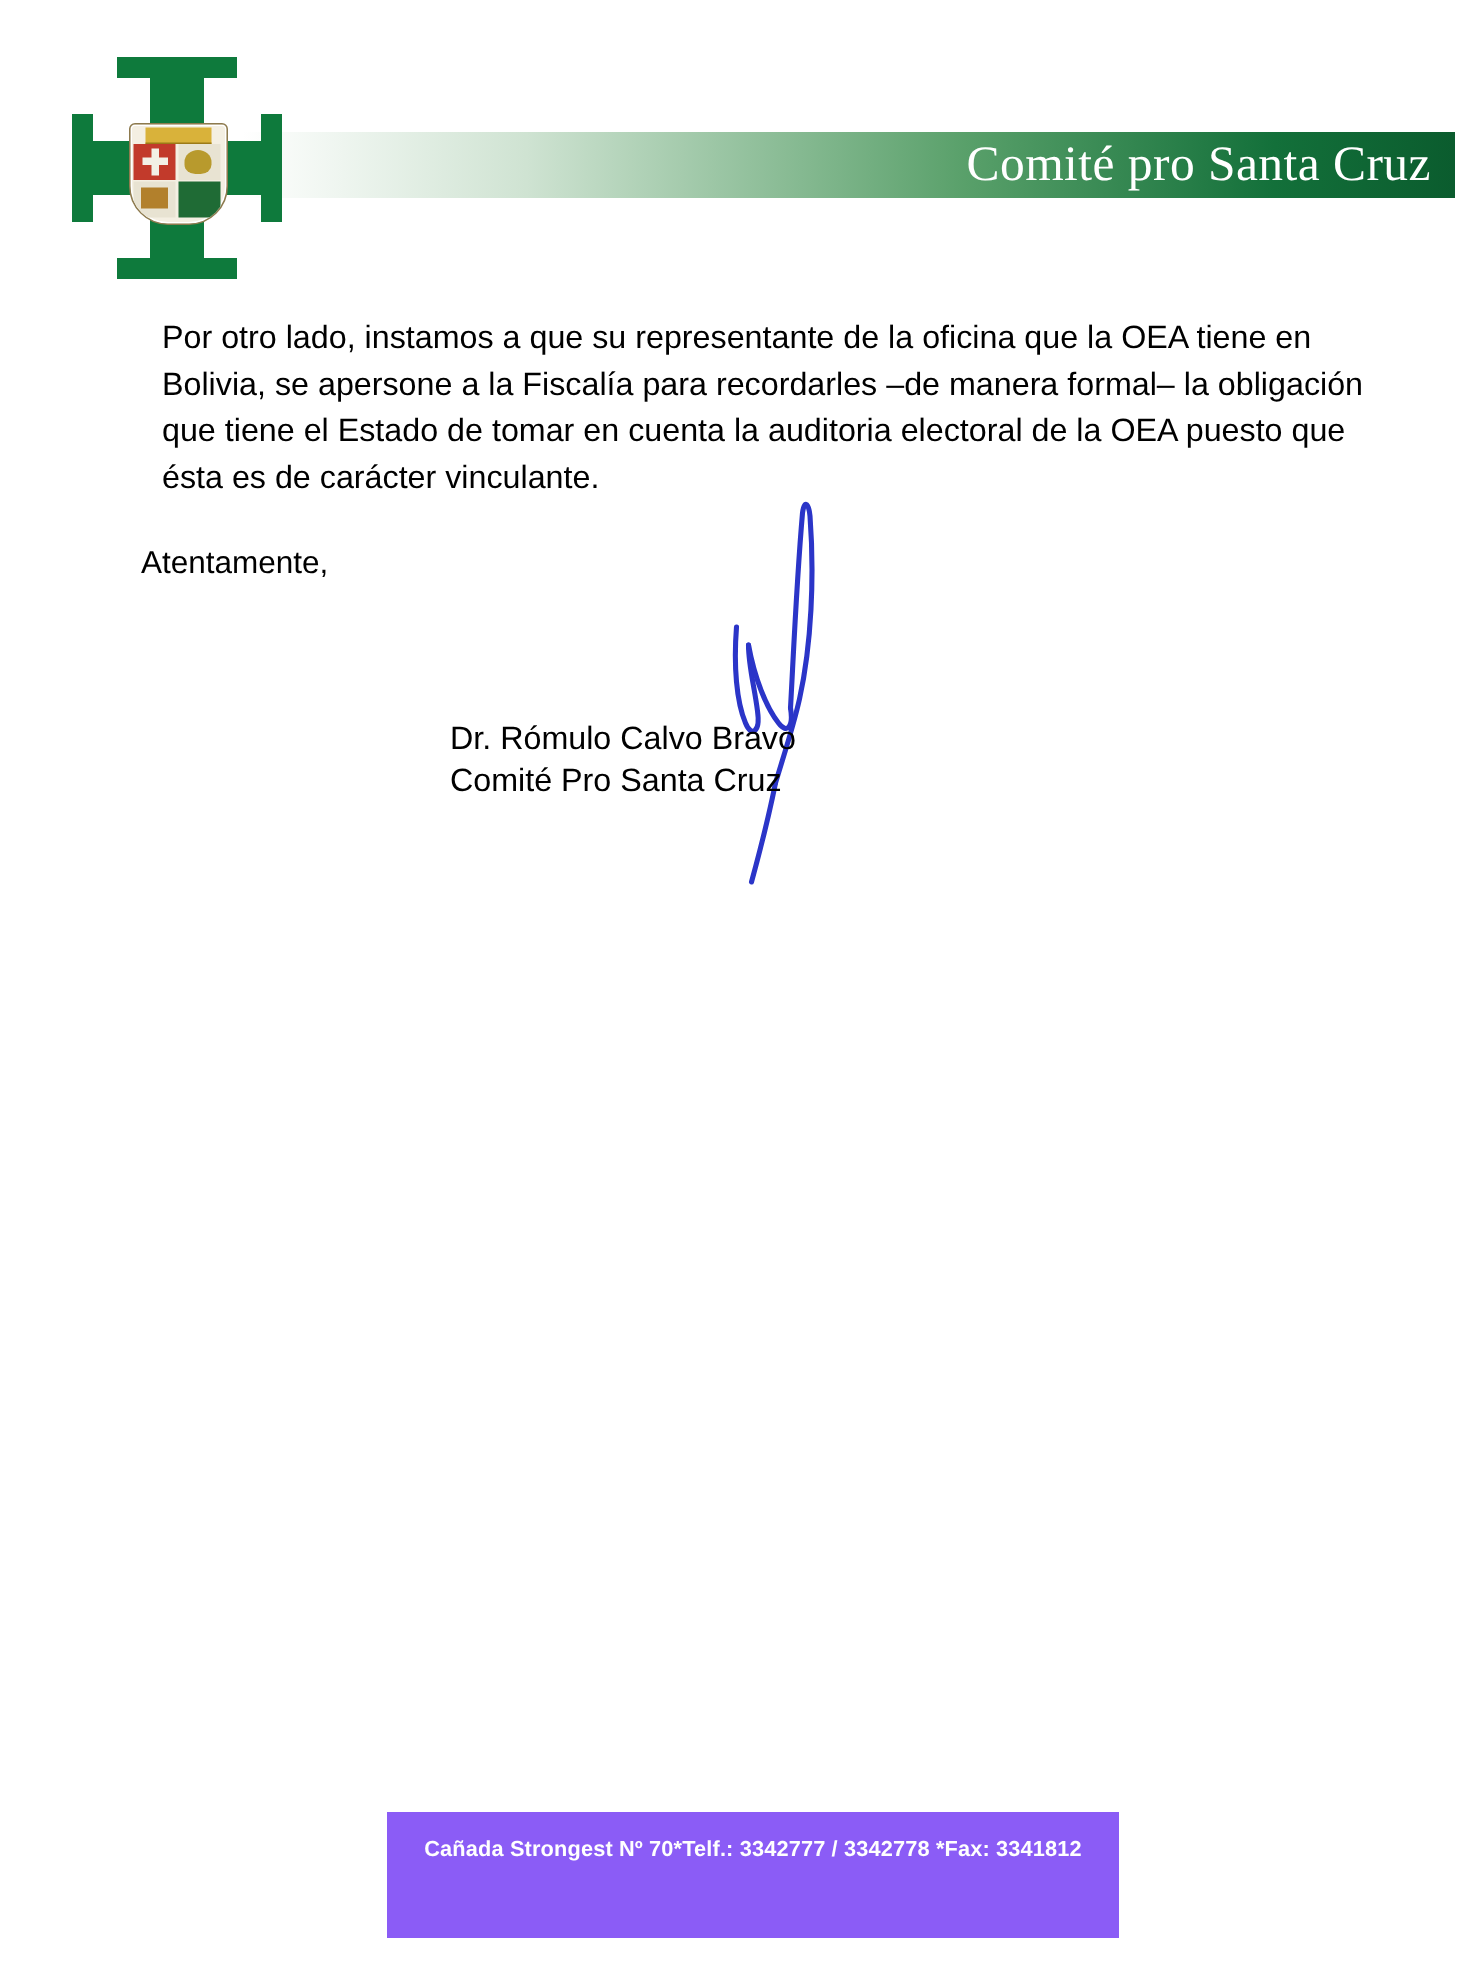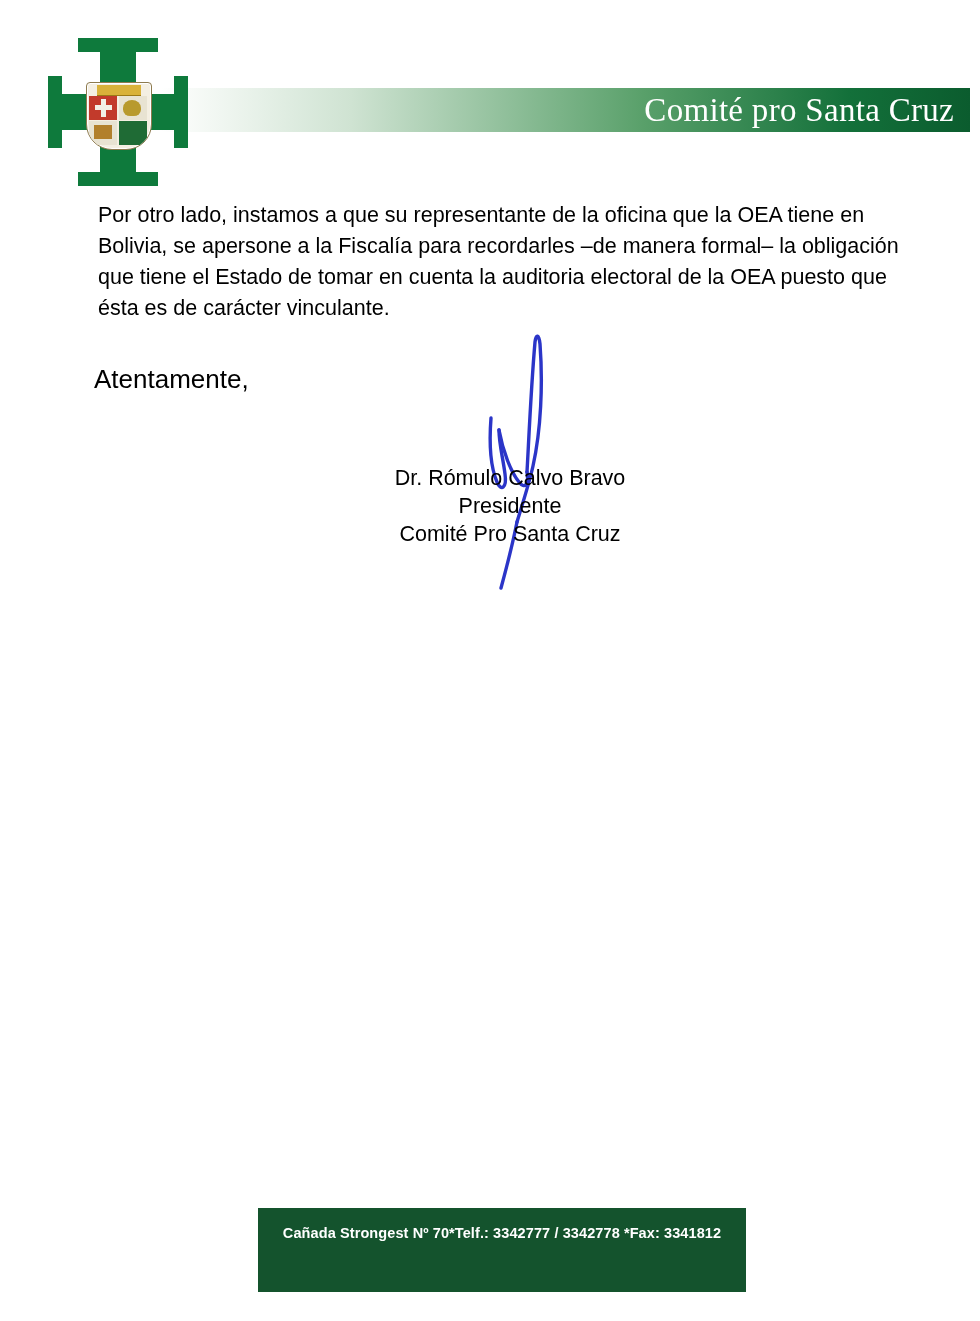--- a/index.html
+++ b/index.html
@@ -201,37 +201,36 @@
     position: absolute;
     left: 94px;
     top: 196px;
     width: 832px;
   }
   .paragraph {
     font-size: 21.5px;
     line-height: 31px;
     color: #000000;
     text-align: left;
-    margin: 4px;
+    margin: 14px;
   }
 
   .closing {
     position: absolute;
     left: 94px;
     top: 364px;
-    font-size: 26px;
+    font-size: 21px;
     color: #000000;
   }
 
   .signature-block {
     position: absolute;
     left: 300px;
-    top: 464px;
+    top: 478px;
     width: 420px;
-    text-align: center;
   }
   .signature-line {
     font-size: 21.5px;
     line-height: 28px;
     color: #000000;
   }
 
   .signature-mark {
     position: absolute;
     left: 455px;
@@ -241,21 +240,21 @@
     pointer-events: none;
   }
 
   
   .footer {
     position: absolute;
     left: 258px;
     top: 1208px;
     width: 488px;
     height: 84px;
-    background: #14532d;
+    background: #8b5cf6;
     color: #ffffff;
     text-align: center;
     padding-top: 14px;
     box-sizing: border-box;
   }
   .footer-line {
     font-size: 14.5px;
     line-height: 23px;
     font-weight: bold;
     letter-spacing: 0.1px;
@@ -301,19 +300,18 @@
   <g fill="none" stroke="#2b35c8" stroke-width="3.4" stroke-linecap="round" stroke-linejoin="round">
     <path d="M36 92 C 34 118, 36 142, 42 156 C 46 166, 52 162, 50 148 C 48 132, 44 118, 44 104"></path>
     <path d="M44 104 C 48 126, 56 146, 64 156 C 70 164, 74 158, 72 146"></path>
     <path d="M72 146 C 74 110, 76 62, 80 16 C 81 8, 84 8, 85 18 C 88 58, 86 104, 78 140 C 74 158, 68 176, 62 196"></path>
     <path d="M62 196 C 58 216, 52 240, 46 262"></path>
   </g>
 </svg>
 
 <div class="signature-block">
   <div class="signature-line">Dr. Rómulo Calvo Bravo</div>
-  <div class="signature-line">Presidente</div>
   <div class="signature-line">Comité Pro Santa Cruz</div>
 </div>
 
 <div class="footer">
   <div class="footer-line">Cañada Strongest Nº 70*Telf.: 3342777 / 3342778 *Fax: 3341812</div>
 </div>
 
 </body></html>

